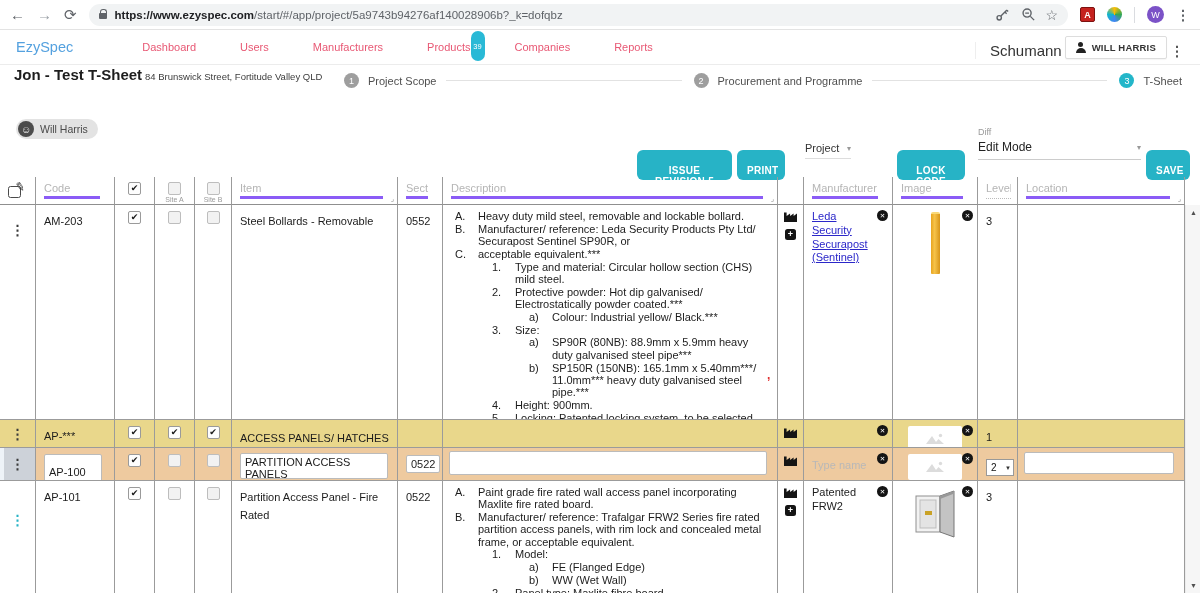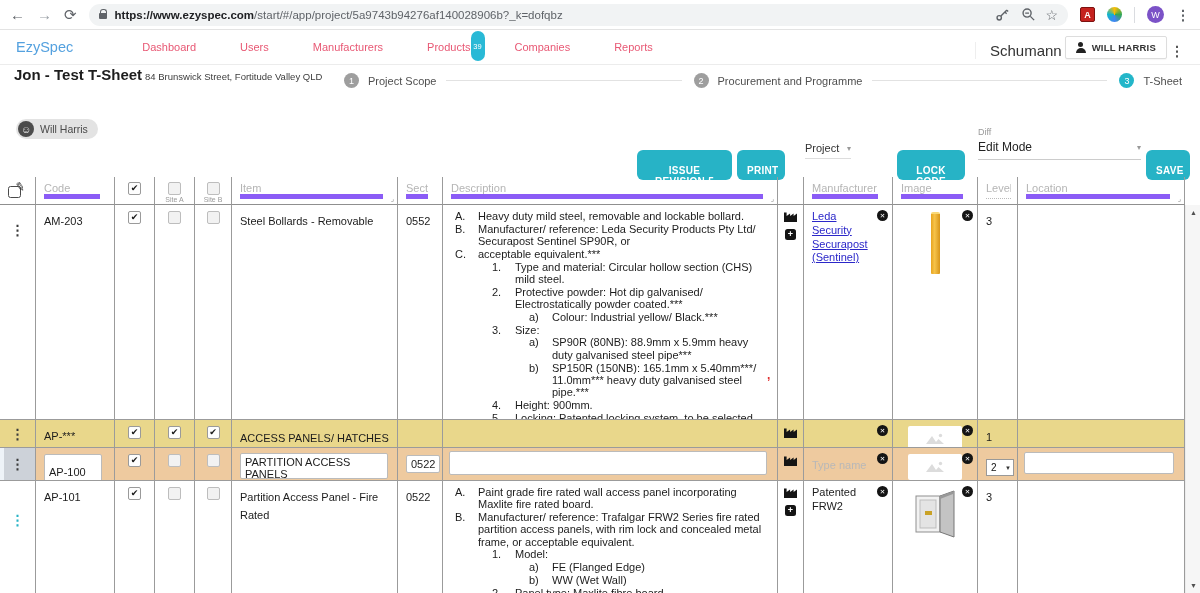--- a/index.html
+++ b/index.html
@@ -63,21 +63,21 @@
   .difflbl{position:absolute;left:978px;top:127px;font-size:9px;color:#9a9a9a}
   .editmode{position:absolute;left:978px;top:140px;width:163px;border-bottom:1px solid #ccc;padding-bottom:5px;font-size:12px;color:#222;cursor:pointer;display:flex;justify-content:space-between;align-items:center}
 
   
   .tablewrap{position:absolute;top:177px;left:0;width:1185px;height:416px;overflow:hidden}
   .tgrid{display:grid;grid-template-columns:36px 79px 40px 40px 37px 166px 45px 335px 26px 89px 85px 40px 167px}
   .cell{border-right:1px solid #9b9b9b;position:relative;overflow:hidden}
   .thead{height:28px}
   .thead .cell{border-bottom:1px solid #8f8f8f}
   .trow .cell{border-bottom:1px solid #9b9b9b}
-  .hlab{font-size:11px;color:#b5b5b5;margin:5px 14px 0 8px;height:17px;border-bottom:5px solid #8b5cf6;white-space:nowrap;overflow:hidden}
+  .hlab{font-size:11px;color:#b5b5b5;margin:5px 14px 0 8px;height:17px;border-bottom:3px solid #8b5cf6;white-space:nowrap;overflow:hidden}
   .hlab.dotted{border-bottom:1px dotted #bbb;margin-right:6px}
   .rsz{position:absolute;right:3px;bottom:1px;font-size:7px;color:#8a8a8a}
   .cbh{display:flex;flex-direction:column;align-items:center;justify-content:flex-start;padding-top:5px}
   .cbl{font-size:7px;color:#9a9a9a;margin-top:1px}
   .editico{position:relative;display:inline-block;margin:6px 0 0 8px;width:17px;height:15px;cursor:pointer}
   .editico i{position:absolute;left:0;bottom:0;width:13px;height:12px;border:1.5px solid #4a4a4a;border-radius:2.5px}
   .editico b{position:absolute;right:0;top:-3px;font-size:12px;color:#333;font-weight:normal;transform:rotate(10deg)}
 
   .cb{width:13px;height:13px;border:1px solid #9a9a9a;border-radius:2px;background:#fdfdfd;display:inline-flex;align-items:center;justify-content:center;font-size:9px;color:#1a1a1a;cursor:pointer;line-height:1}
   .cb.off{background:#f2f2f2;border-color:#bdbdbd;color:transparent}

